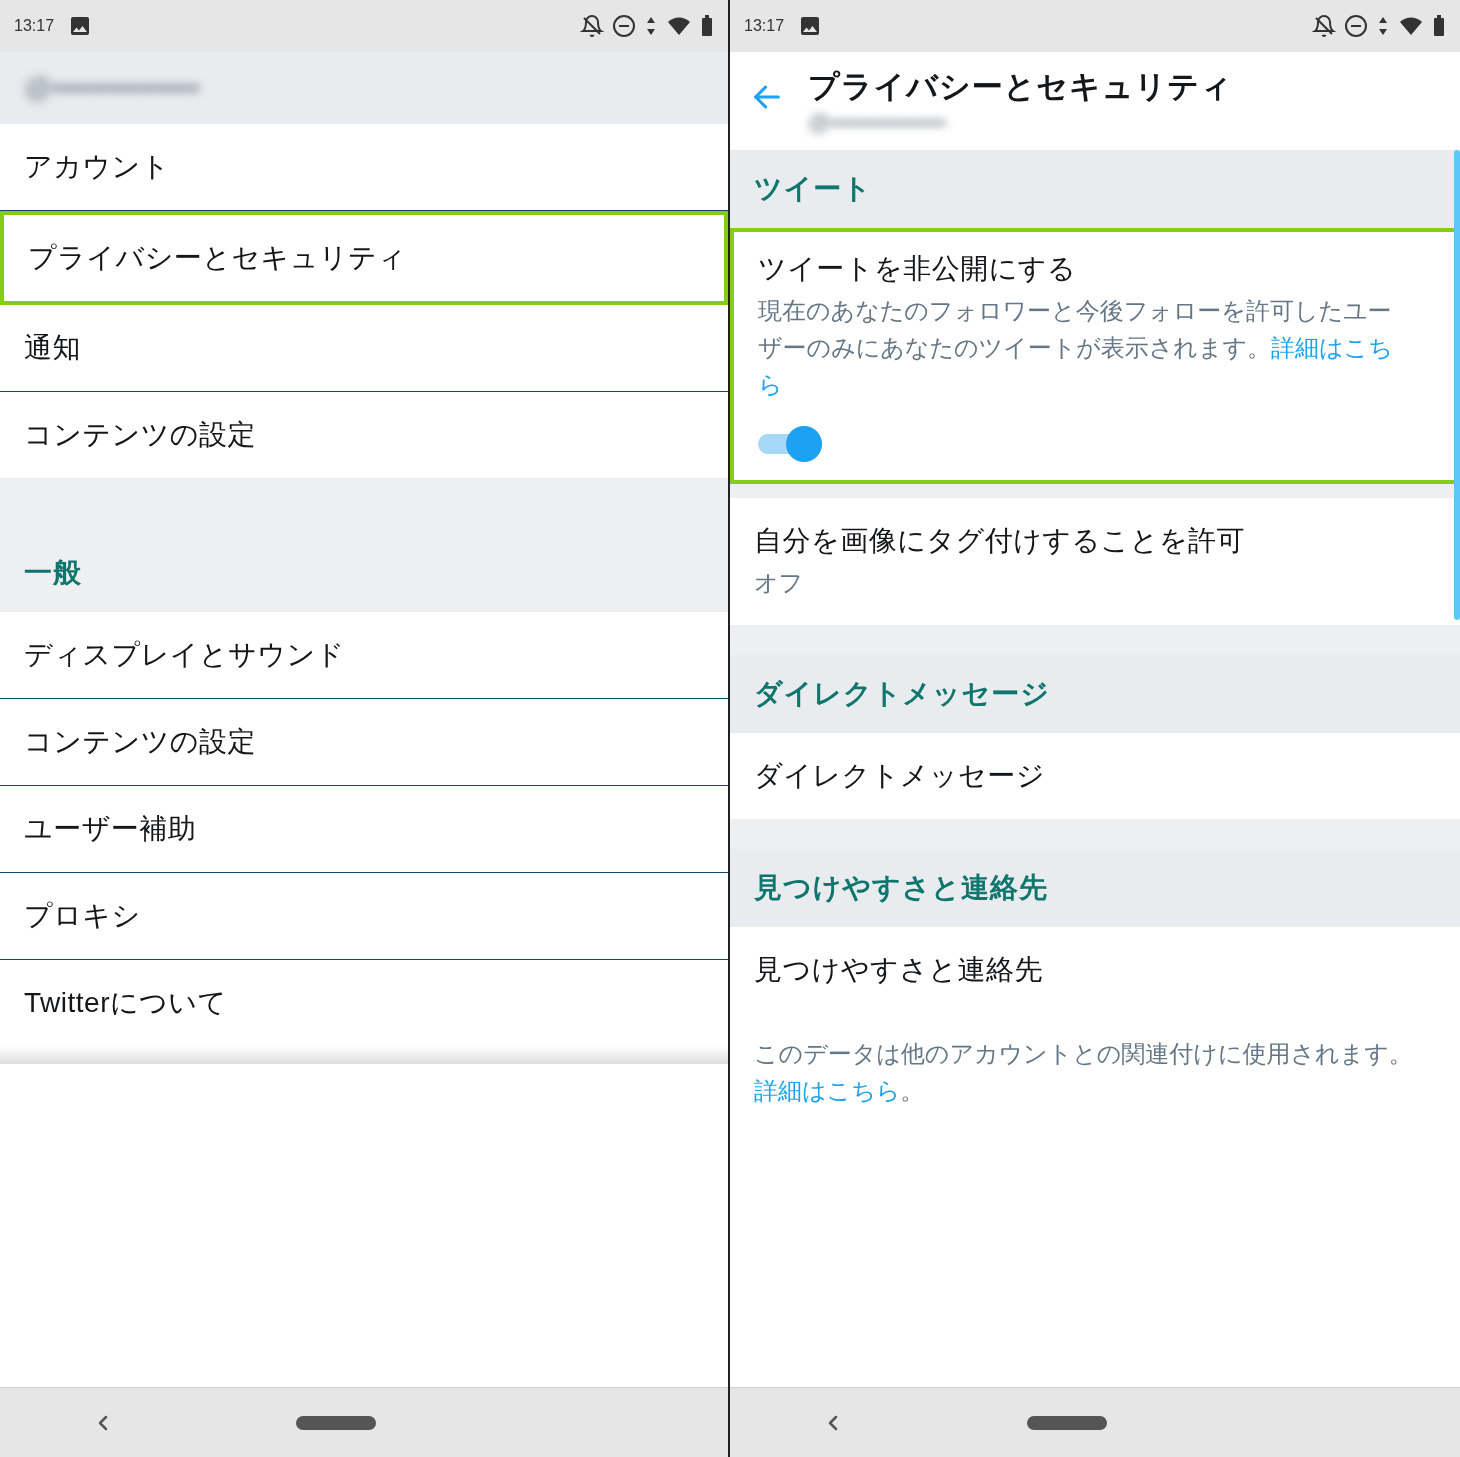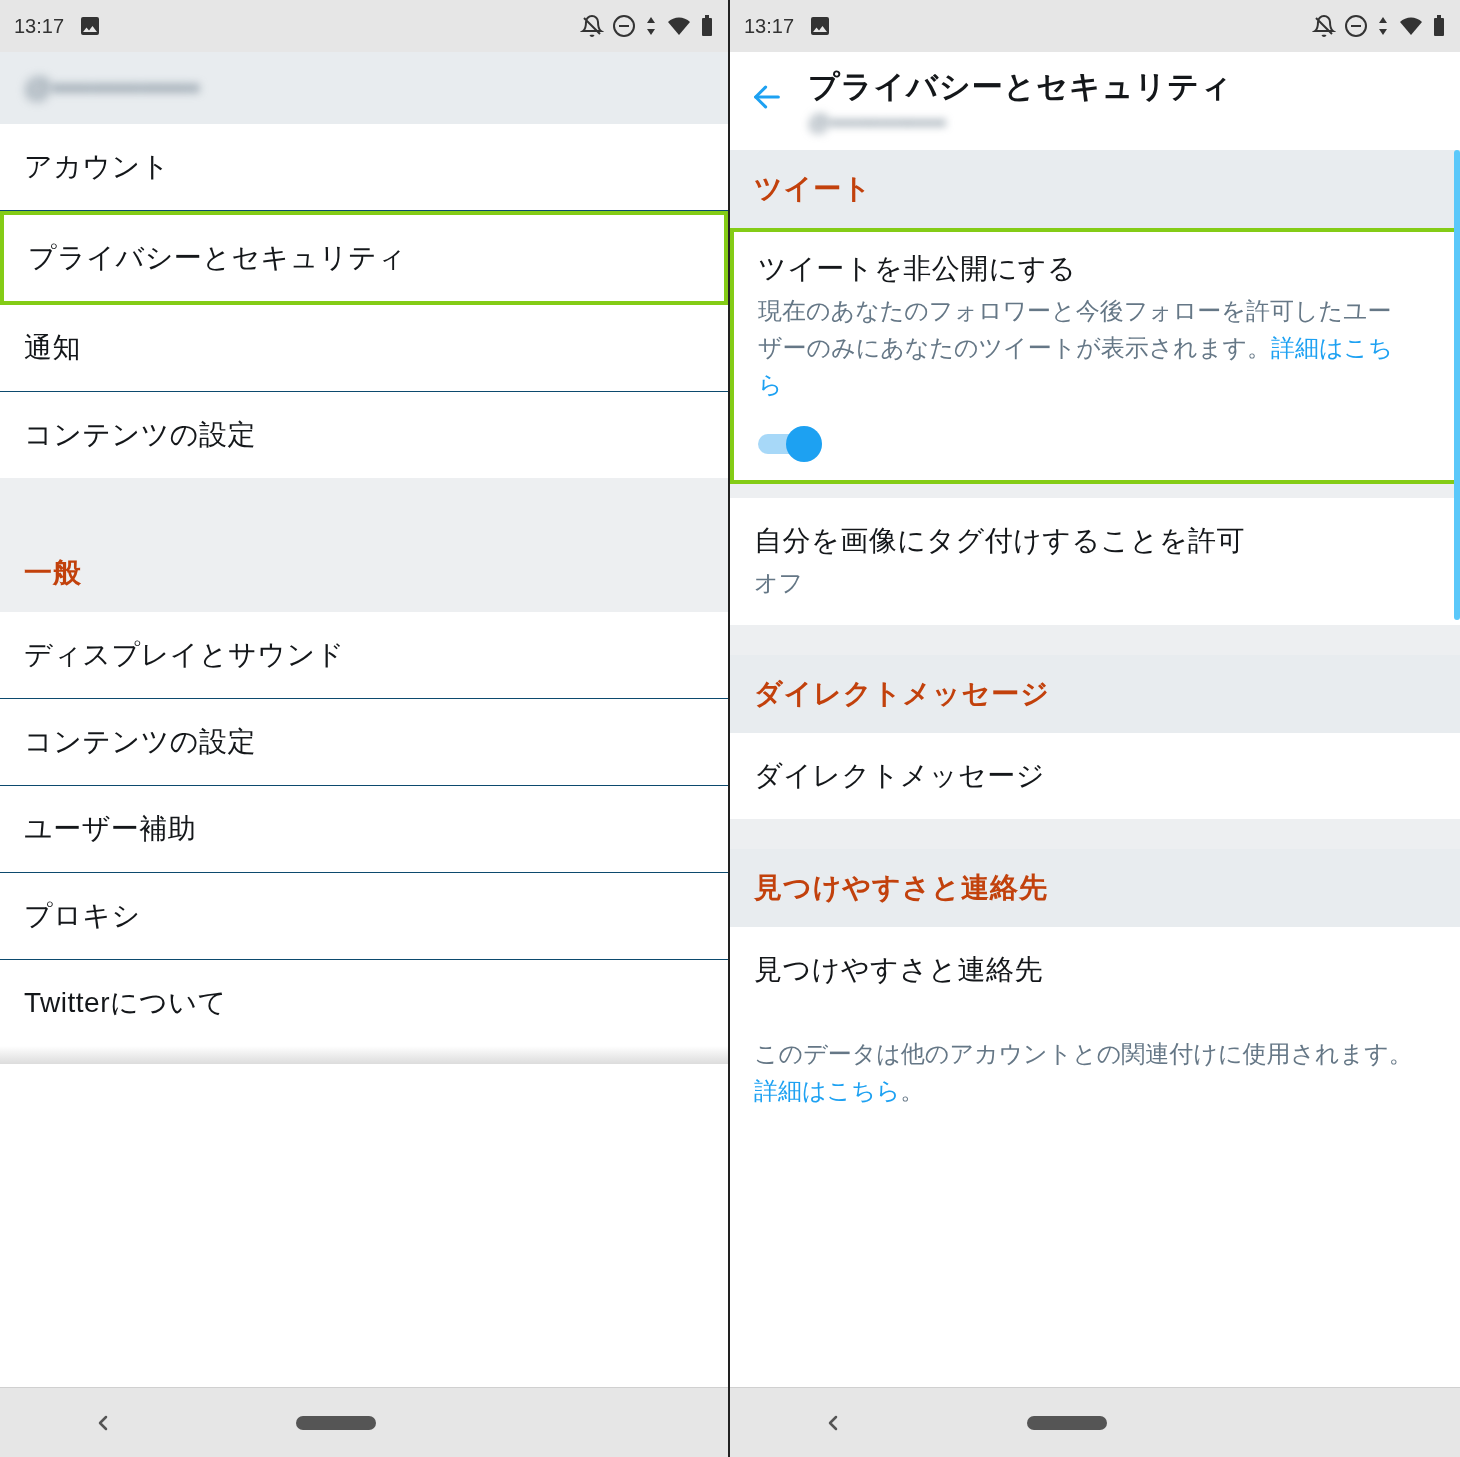--- a/index.html
+++ b/index.html
@@ -20,21 +20,21 @@
     }
     .phone.left { border-right: 2px solid #222; }
     
     .status-bar {
       height: 52px;
       background: #e6e6e6;
       display: flex;
       align-items: center;
       justify-content: space-between;
       padding: 0 14px;
-      font-size: 20px;
+      font-size: 16px;
       color: #333;
     }
     .status-left { display: flex; align-items: center; gap: 14px; }
     .status-right { display: flex; align-items: center; gap: 8px; }
     .status-right svg { display: block; }
     
     .app-bar {
       display: flex;
       align-items: center;
       padding: 18px 20px 18px 20px;
@@ -63,21 +63,21 @@
       top: 0;
       width: 6px;
       background: #5ac8fa;
       border-radius: 3px;
     }
     
     .section-header {
       background: #e8ecef;
       padding: 20px 24px;
       font-size: 28px;
-      color: #c2410c;
+      color: #0f766e;
       font-weight: 700;
       letter-spacing: 1px;
     }
     .section-header.plain { background: #edeff1; }
     
     .list-item {
       padding: 24px 24px;
       display: flex;
       align-items: flex-start;
       justify-content: space-between;

